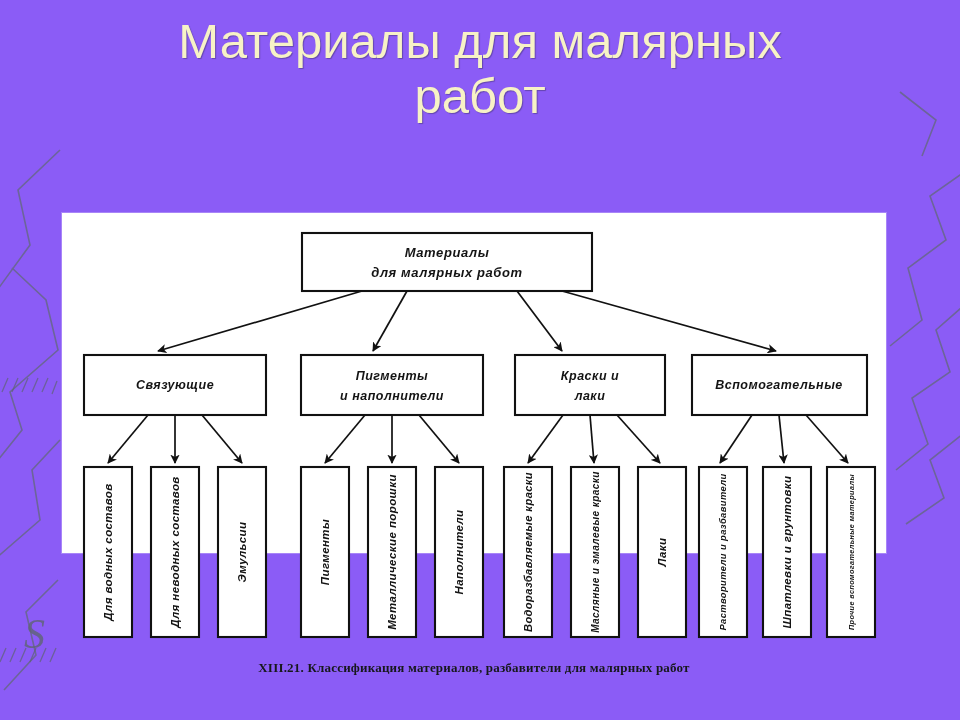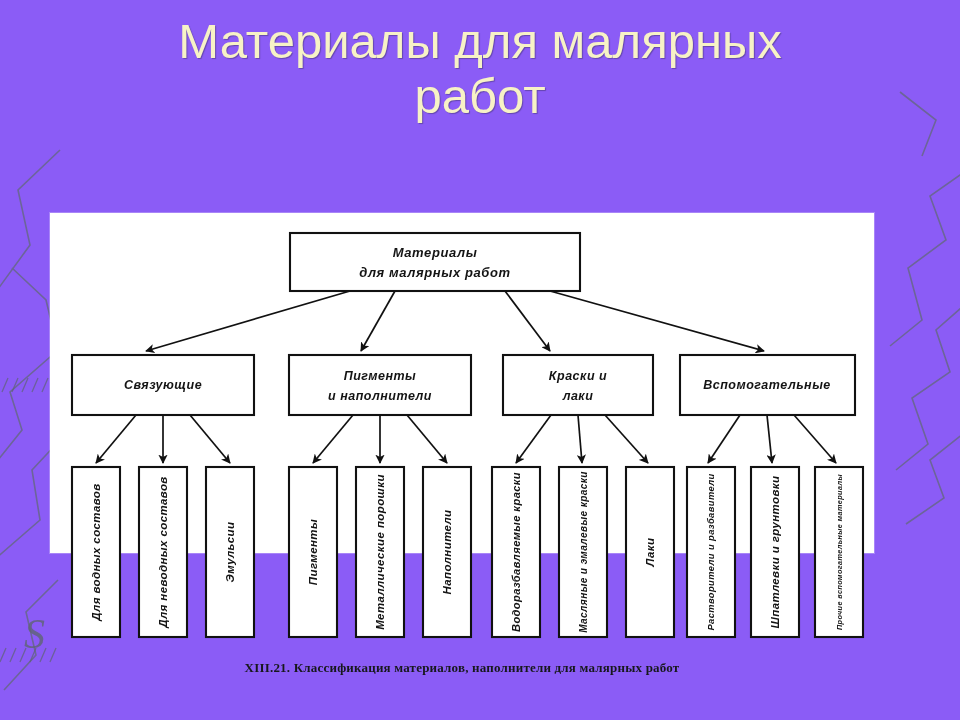--- a/index.html
+++ b/index.html
@@ -42,21 +42,21 @@
     line-height: 1.13;
     font-weight: 400;
     letter-spacing: 0px;
     text-shadow: 1px 1px 1px rgba(30,32,40,.35);
     white-space: pre-line;
   }
 
   
   #figure-panel {
     position: absolute;
-    left: 50px;
+    left: 62px;
     top: 213px;
     width: 824px;
     height: 340px;
     background: #ffffff;
     box-shadow: 0 0 0 1px rgba(255,255,255,.25);
   }
   #figure-svg { position: absolute; left: 0; top: 0; }
 
   
   .nodetext {
@@ -241,16 +241,16 @@
         <rect class="boxrect" x="701" y="254" width="48" height="170"></rect>
         <text class="nodetext lvl3" transform="translate(726,339) rotate(-90)" style="font-size: 11.5px;">Шпатлевки и грунтовки</text>
       </g>
       <g>
         <rect class="boxrect" x="765" y="254" width="48" height="170"></rect>
         <text class="nodetext lvl3" transform="translate(790,339) rotate(-90)" style="font-size: 7.3px;">Прочие вспомогательные материалы</text>
       </g>
 
     </svg>
 
-    <div id="caption">XIII.21. Классификация материалов, наполнители для малярных работ</div>
+    <div id="caption">XIII.21. Классификация материалов, разбавители для малярных работ</div>
   </div>
 
 </div>
 
 </body></html>

